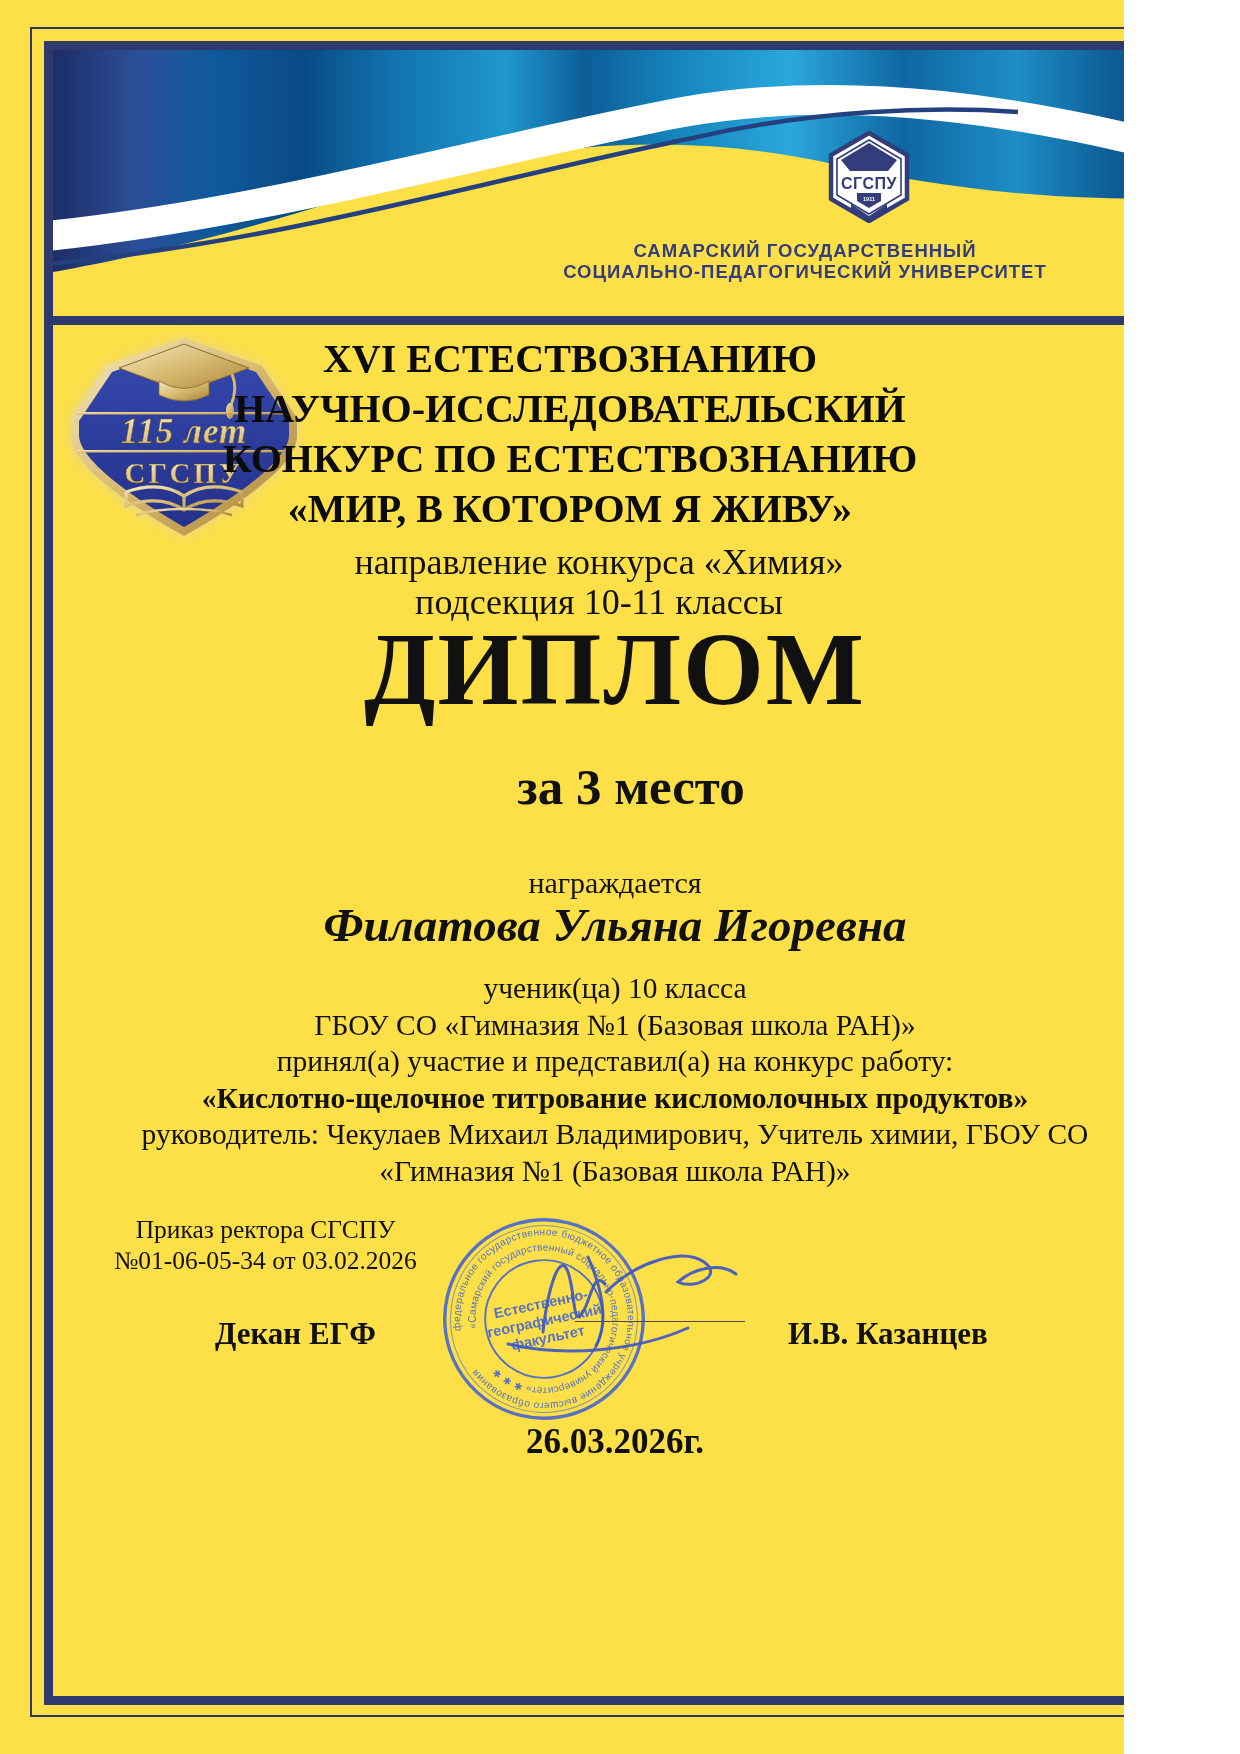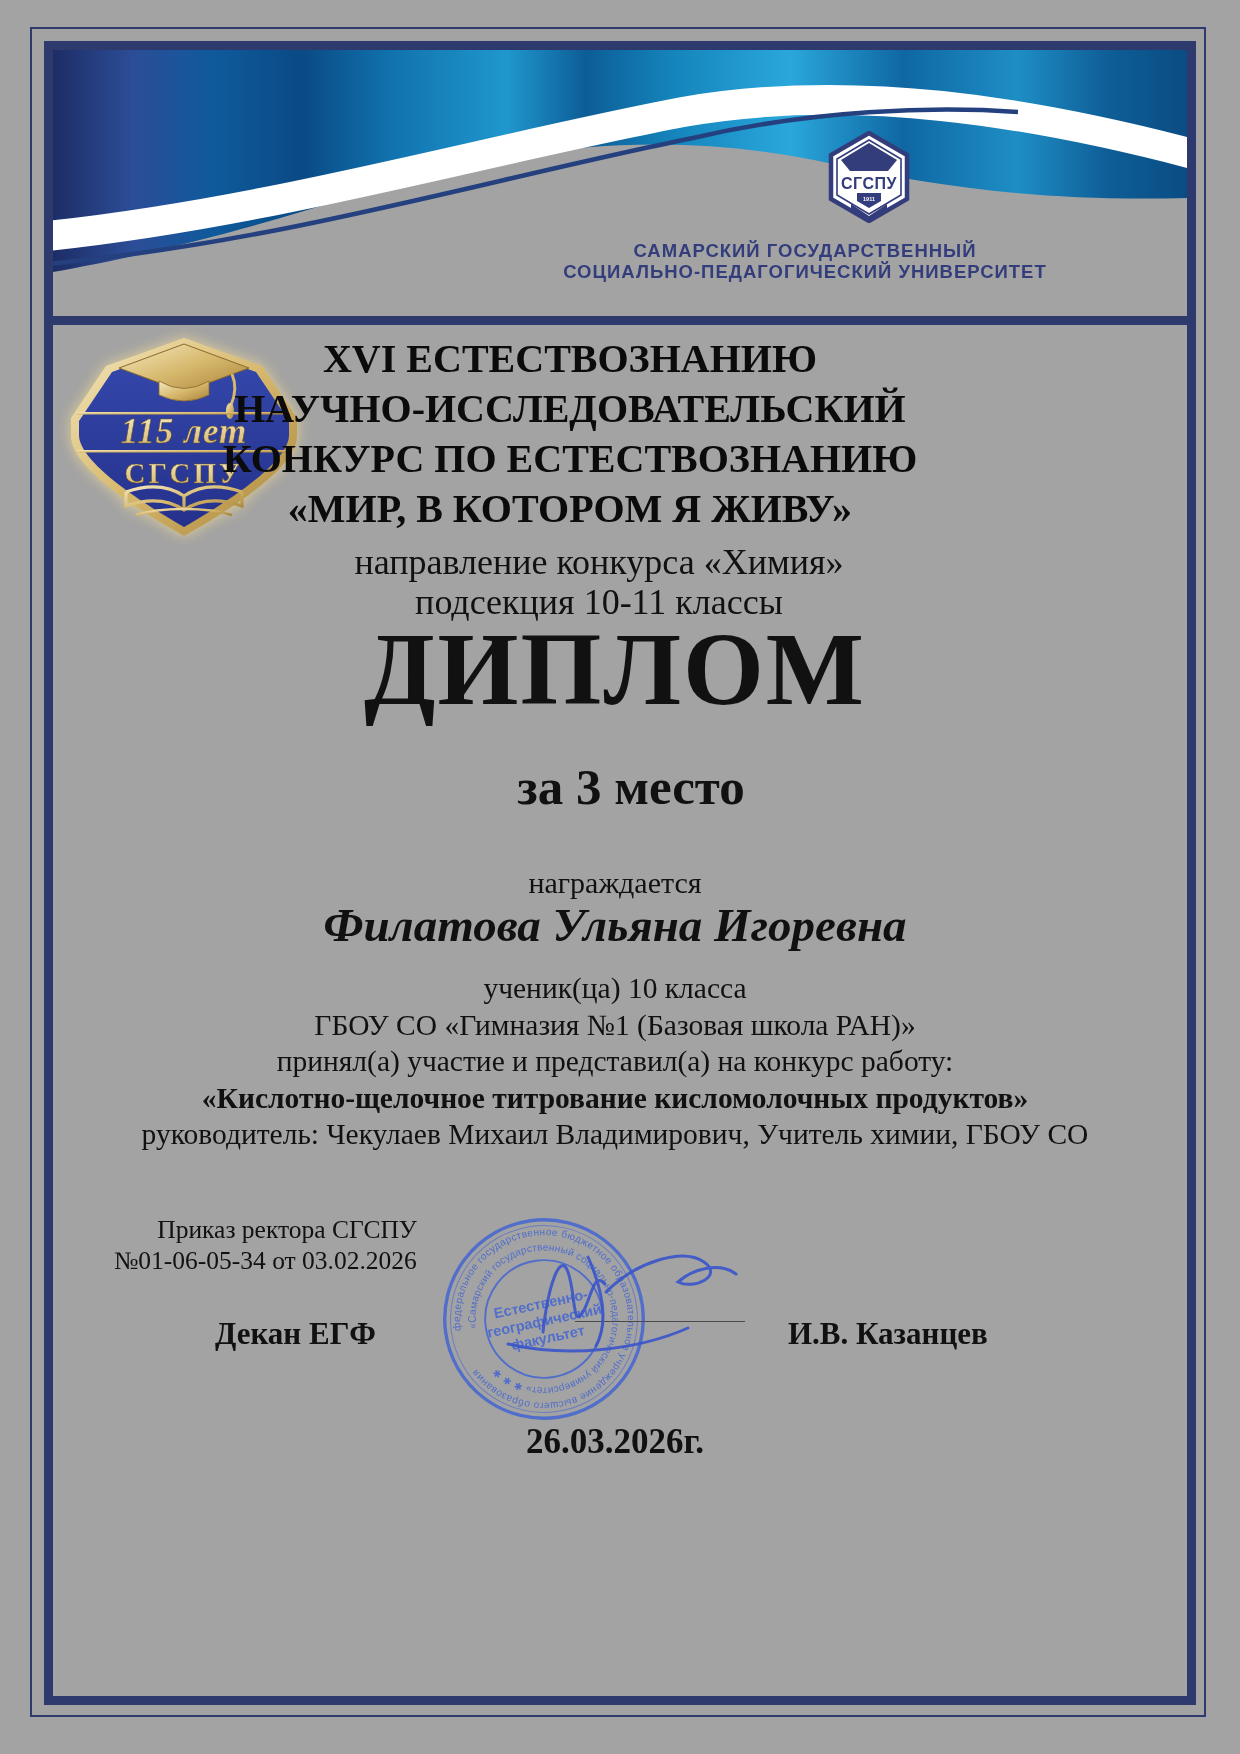--- a/index.html
+++ b/index.html
@@ -1,17 +1,17 @@
 <!DOCTYPE html>
 <html><head>
 <meta charset="utf-8">
 <style>
   html,body{margin:0;padding:0;background:#ffffff;}
   body{font-family:"Liberation Serif","DejaVu Serif",serif;color:#111;}
-  .page{position:relative;width:1240px;height:1754px;background:#a3a3a3;overflow:hidden;}
+  .page{position:relative;width:1124px;height:1754px;background:#fde047;overflow:hidden;}
   .frame-outer{position:absolute;left:30px;top:27px;width:1176px;height:1690px;border:2px solid #2e3a6e;box-sizing:border-box;}
   .frame-inner{position:absolute;left:44px;top:41px;width:1152px;height:1664px;border:9px solid #2e3a6e;box-sizing:border-box;}
   .divider{position:absolute;left:44px;top:316px;width:1152px;height:9px;background:#2e3a6e;}
   .header-art{position:absolute;left:53px;top:50px;width:1134px;height:266px;}
   .univ-name{position:absolute;left:440px;top:240px;width:730px;text-align:center;
     font-family:"Liberation Sans","DejaVu Sans",sans-serif;font-weight:bold;
     font-size:18.5px;line-height:21px;letter-spacing:1px;color:#333d7c;}
   .logo-svg{position:absolute;left:826px;top:131px;width:86px;height:92px;}
   .badge-svg{position:absolute;left:64px;top:334px;width:240px;height:206px;filter:drop-shadow(0 0 7px rgba(230,211,150,.95));}
   .title-block{position:absolute;left:60px;top:334px;width:1020px;text-align:center;
@@ -21,21 +21,21 @@
   .diplom{position:absolute;left:44px;top:614px;width:1142px;text-align:center;
     font-weight:bold;font-size:104px;line-height:110px;letter-spacing:2px;}
   .place{position:absolute;left:44px;top:758px;width:1142px;text-align:center;
     font-weight:bold;font-size:51px;padding-left:16px;}
   .awarded{position:absolute;left:44px;top:866px;width:1142px;text-align:center;font-size:30px;}
   .recipient{position:absolute;left:44px;top:898px;width:1142px;text-align:center;
     font-weight:bold;font-size:47px;font-style:italic;}
   .details{position:absolute;left:60px;top:970px;width:1110px;text-align:center;
     font-size:29.5px;line-height:36.5px;}
   .details .bold{font-weight:bold;}
-  .order-block{position:absolute;left:114px;top:1214px;font-size:25.5px;line-height:31px;text-align:right;}
+  .order-block{position:absolute;left:114px;top:1214px;font-size:25.5px;line-height:31px;text-align:center;}
   .stamp-svg{position:absolute;left:438px;top:1213px;width:212px;height:212px;opacity:.93;}
   .sig-line{position:absolute;left:575px;top:1321px;width:170px;border-top:1.5px solid #4a4a4a;}
   .sig-svg{position:absolute;left:488px;top:1232px;width:300px;height:128px;}
   .dean-label{position:absolute;left:215px;top:1316px;font-weight:bold;font-size:31px;}
   .dean-name{position:absolute;left:788px;top:1316px;font-weight:bold;font-size:31px;text-align:center;}
   .cert-date{position:absolute;left:44px;top:1422px;width:1142px;text-align:center;font-weight:bold;font-size:35px;}
   svg text{user-select:none;}
 </style>
 </head>
 <body>
@@ -133,20 +133,21 @@
   <div class="place">за 3 место</div>
   <div class="awarded">награждается</div>
   <div class="recipient">Филатова Ульяна Игоревна</div>
 
   <div class="details">
     <div>ученик(ца) 10 класса</div>
     <div>ГБОУ СО «Гимназия №1 (Базовая школа РАН)»</div>
     <div>принял(а) участие и представил(а) на конкурс работу:</div>
     <div class="bold">«Кислотно-щелочное титрование кисломолочных продуктов»</div>
     <div>руководитель: Чекулаев Михаил Владимирович, Учитель химии, ГБОУ СО</div>
+    <div>«Гимназия №1 (Базовая школа РАН)»</div>
   </div>
 
   <div class="order-block">
     <div>Приказ ректора СГСПУ</div>
     <div>№01-06-05-34 от 03.02.2026</div>
   </div>
 
   <svg class="stamp-svg" viewBox="0 0 220 220">
     <g transform="rotate(-8 110 110)" fill="none" stroke="#4b6ace">
       <circle cx="110" cy="110" r="103" stroke-width="3.5"></circle>

